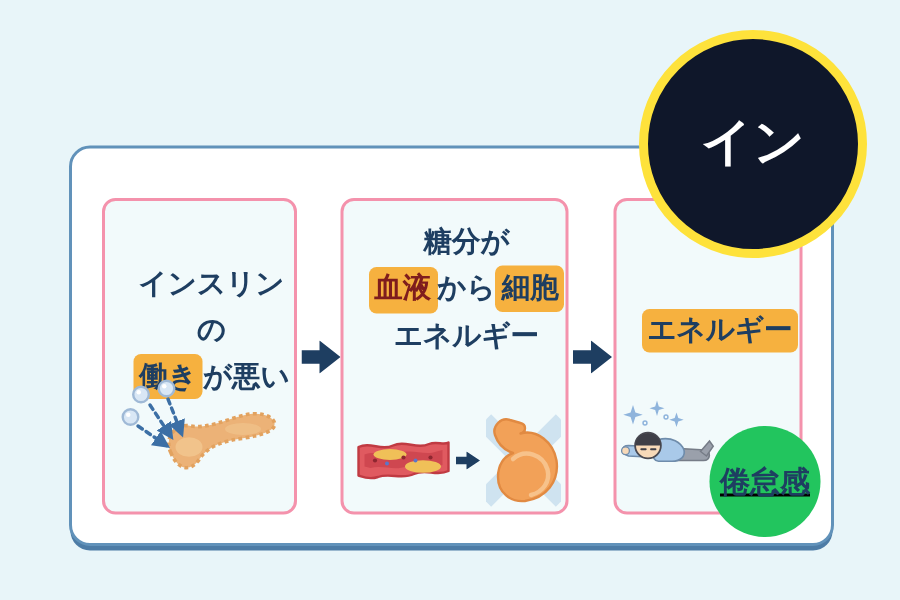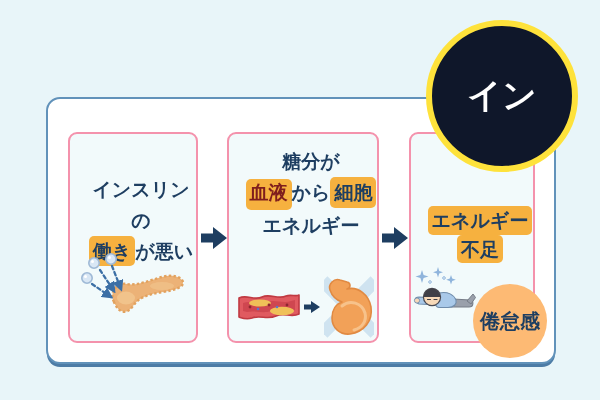--- a/index.html
+++ b/index.html
@@ -55,22 +55,22 @@
   
   .pancreas-art{position:absolute;left:8px;top:114px;width:112px;height:90px;}
   .vessel-row{
     position:absolute;left:8px;top:140px;width:138px;height:66px;
     display:flex;align-items:center;justify-content:center;gap:4px;
   }
   .person-art{position:absolute;left:-2px;top:132px;width:70px;height:58px;}
   
   .fatigue-badge{
     position:absolute;left:473px;top:284px;width:74px;height:74px;
-    border-radius:50%;background:#fdba74;display:flex;align-items:center;
-    justify-content:center;z-index:20;
+    border-radius:50%;background:#22c55e;display:flex;align-items:center;
+    justify-content:center;z-index:20;text-decoration:underline;
   }
   .fatigue-badge span{color:#1e3e61;font-size:20px;font-weight:bold;}
 </style>
 </head>
 <body>
 
 <div class="stage">
 
 
   <div class="panel"></div>
@@ -142,21 +142,20 @@
     </div>
   </div>
 
   <svg class="flow-arrow" id="arrow2" viewBox="0 0 26 22">
     <path d="M0,6.5 H12 V0 L26,11 L12,22 V15.5 H0 Z" fill="#1e3e61"></path>
   </svg>
 
   <div class="step-box" id="box3">
     <div class="step-text">
       <span class="hl">エネルギー</span><br>
-      <span class="hl">不足</span>
     </div>
     <svg class="person-art" viewBox="0 0 70 58">
       <g fill="#8fb4dc">
         <path d="M13,4 L14.6,9 L19.5,10.5 L14.6,12 L13,17 L11.4,12 L6.5,10.5 L11.4,9 Z"></path>
         <path d="M29,1 L30.2,5 L34,6.2 L30.2,7.4 L29,11.4 L27.8,7.4 L24,6.2 L27.8,5 Z"></path>
         <path d="M42,9 L43.2,12.6 L46.8,13.8 L43.2,15 L42,18.6 L40.8,15 L37.2,13.8 L40.8,12.6 Z"></path>
       </g>
       <circle cx="21" cy="16" r="1.3" fill="none" stroke="#8fb4dc" stroke-width="1"></circle>
       <circle cx="35" cy="12" r="1.3" fill="none" stroke="#8fb4dc" stroke-width="1"></circle>
       <path d="M10,38 C5,36 5,31 10,31 L28,32 L28,39 Z" fill="#a9c9e9" stroke="#6f8cab" stroke-width="1.1"></path>

